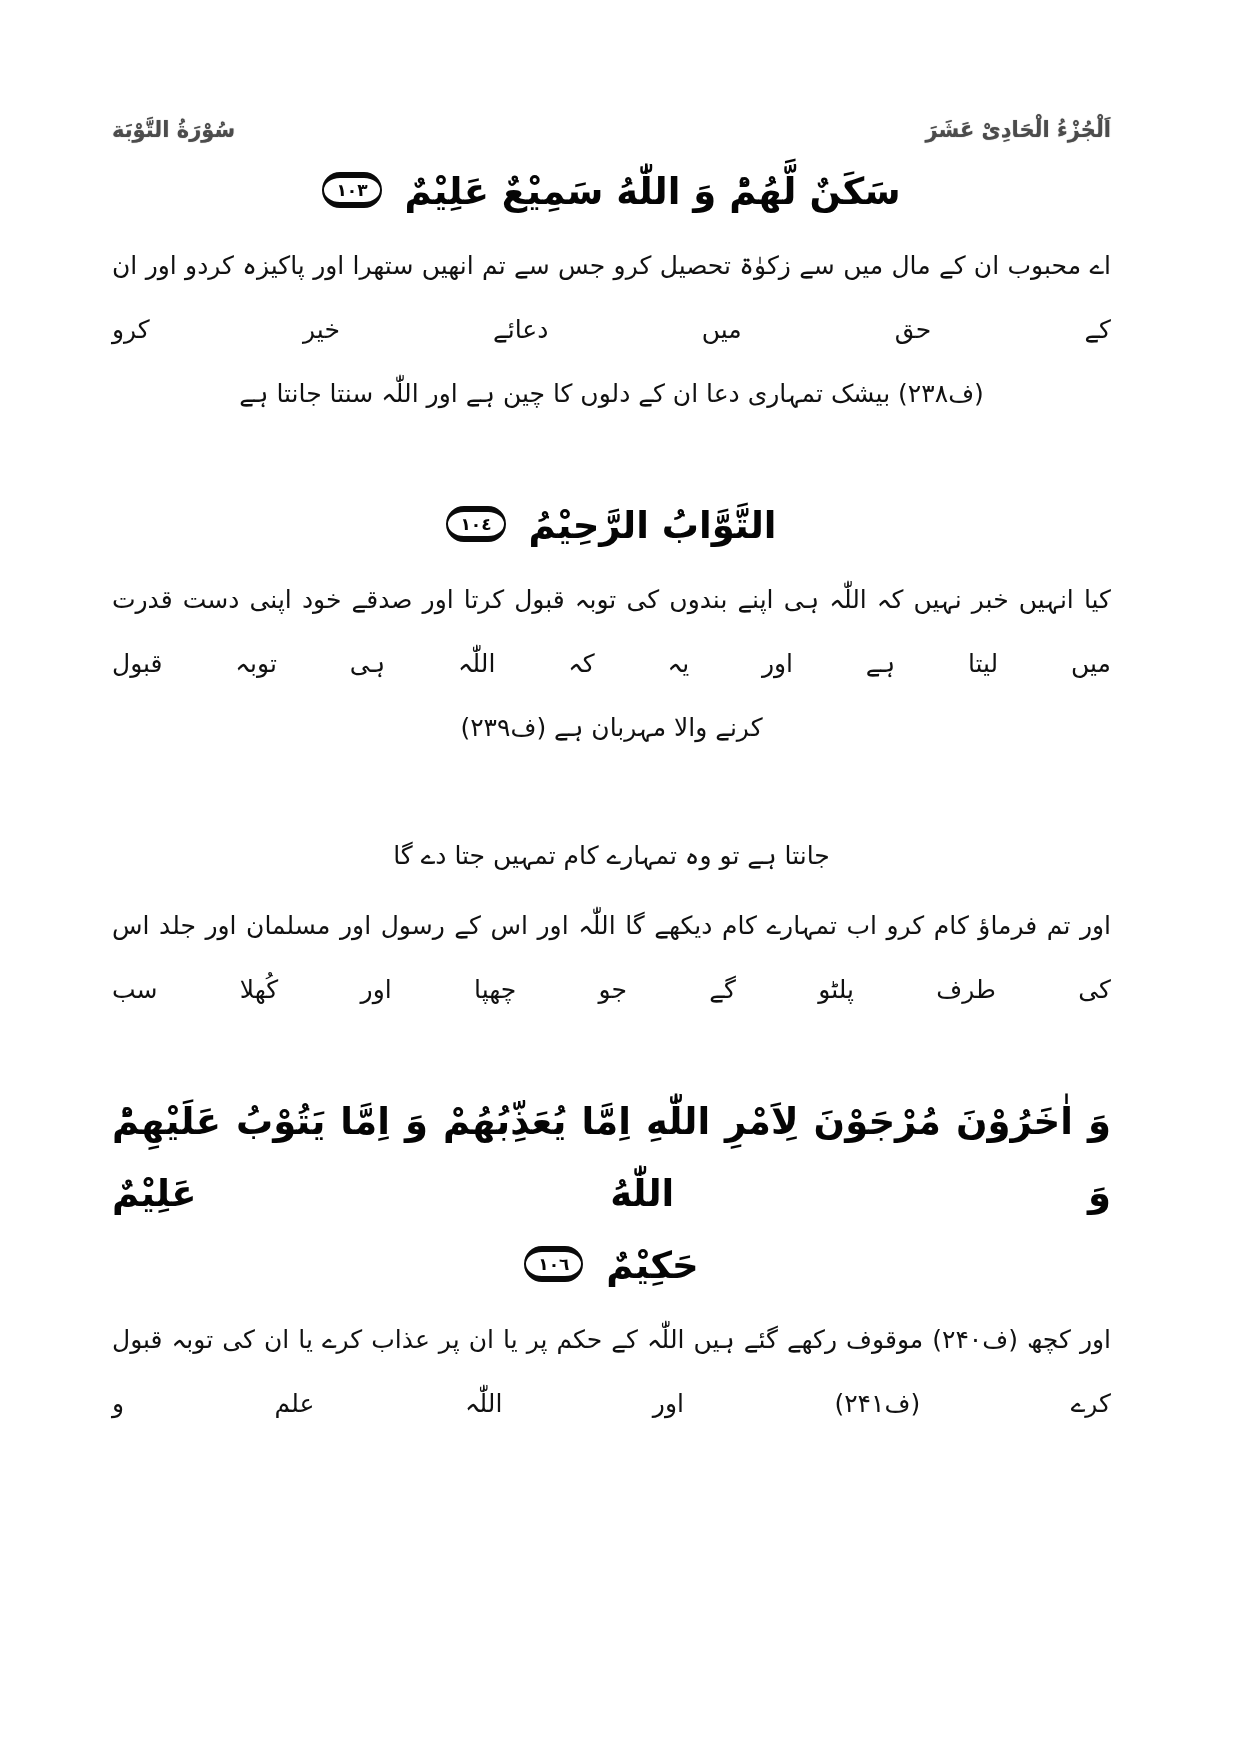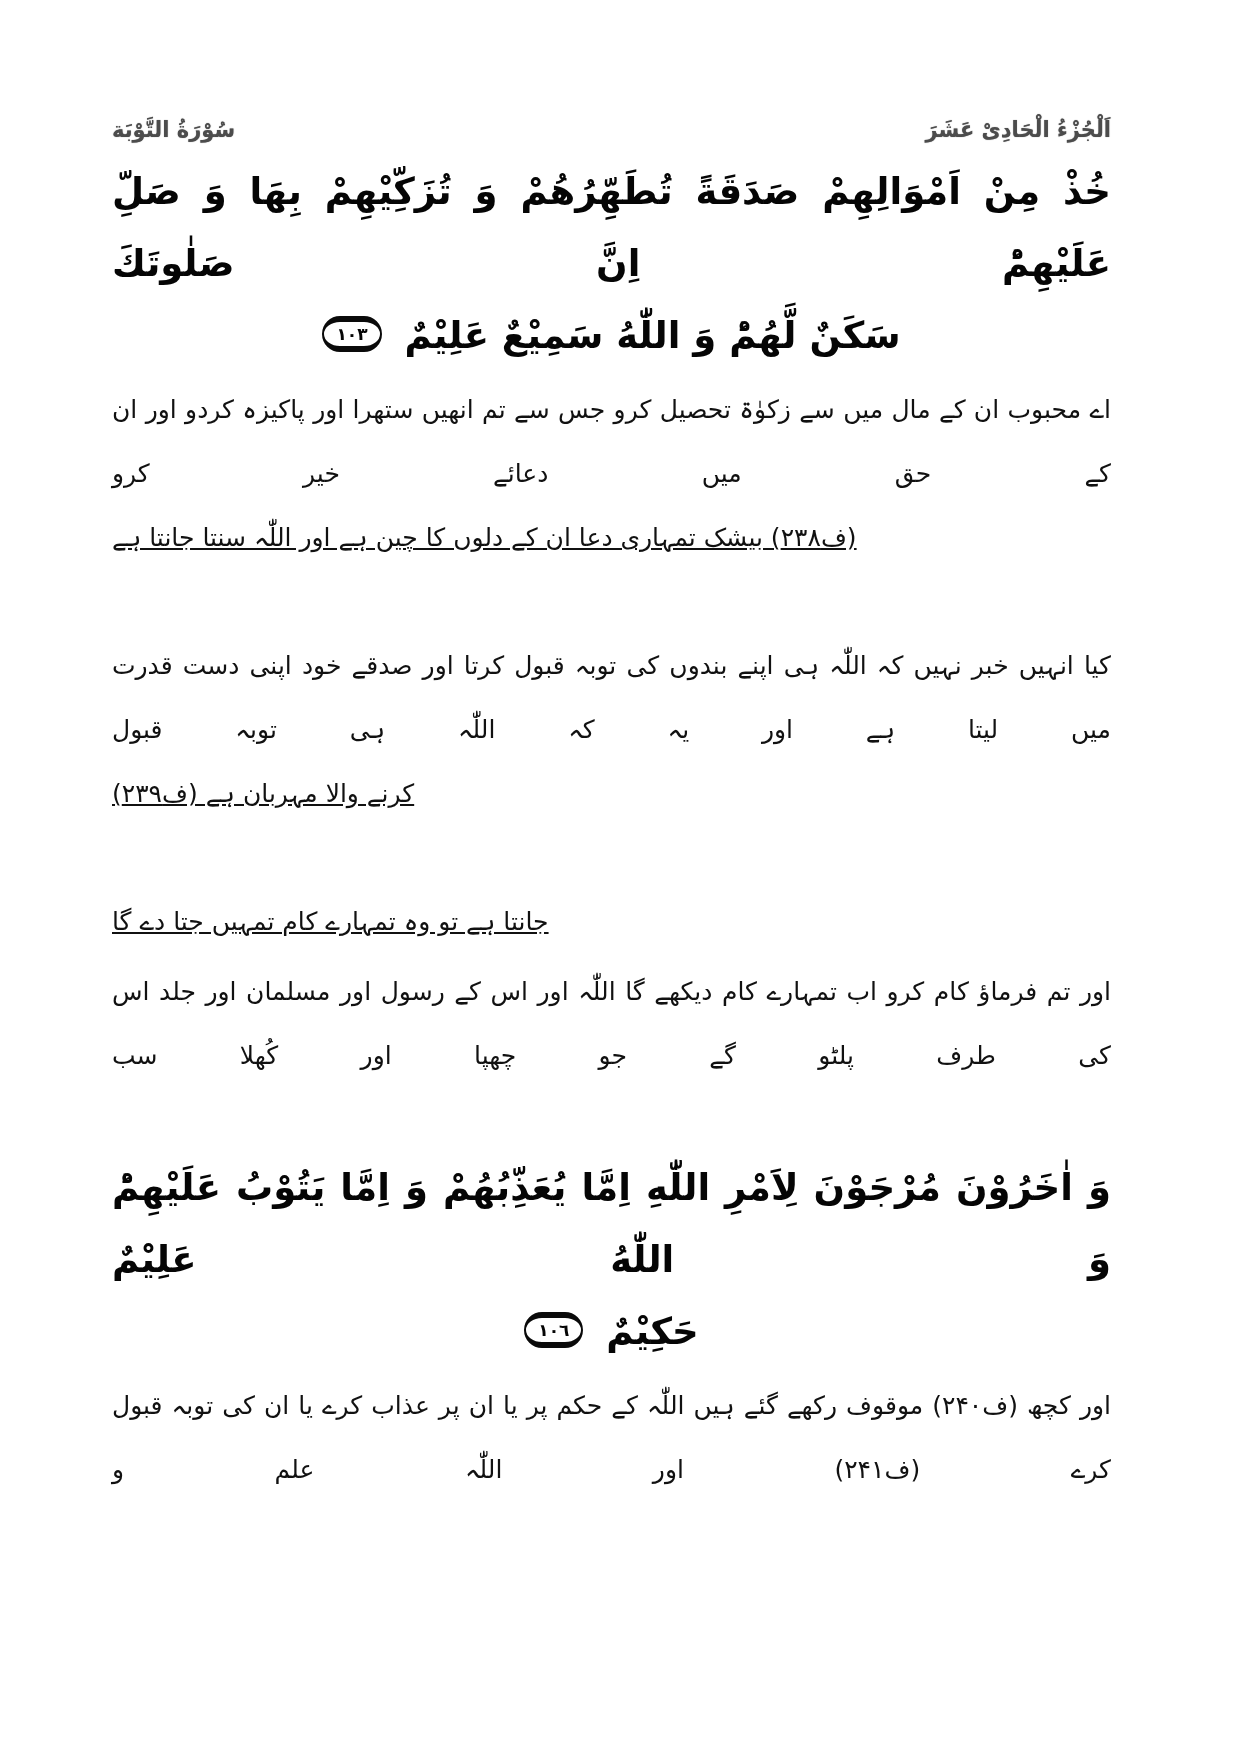--- a/index.html
+++ b/index.html
@@ -50,21 +50,21 @@
     font-weight: 400;
     color: #111111;
     line-height: 64px;
     margin-top: 6px;
     direction: rtl;
   }
   .urdu-justify {
     text-align: justify;
     text-align-last: justify;
   }
-  .urdu-center { text-align: left; margin-top: 0; text-decoration: underline; }
+  .urdu-center { text-align: center; margin-top: 0; }
   
   .verse-marker {
     display: inline-block;
     direction: rtl;
     font-size: 17px;
     font-weight: 700;
     line-height: 22px;
     padding: 1px 12px;
     border: 2px solid #0a0a0a;
     border-top: 6px solid #0a0a0a;
@@ -79,30 +79,33 @@
 <body>
 
 <div class="page">
 
   <div class="page-header">
     <span class="calligraphy">اَلْجُزْءُ الْحَادِیْ عَشَرَ</span>
     <span class="calligraphy">سُوْرَةُ التَّوْبَة</span>
   </div>
 
   <section class="verse-block">
-    <div class="arabic-line arabic-justify">خُذْ مِنْ اَمْوَالِهِمْ صَدَقَةً تُطَهِّرُهُمْ وَ تُزَكِّیْهِمْ بِهَا وَ صَلِّ عَلَیْهِمْؕ اِنَّ صَلٰوتَكَ</div>
     <div class="arabic-line arabic-center">
       <span>سَكَنٌ لَّهُمْؕ وَ اللّٰهُ سَمِیْعٌ عَلِیْمٌ</span>
       <span class="verse-marker">١٠٣</span>
     </div>
     <div class="urdu-line urdu-justify">اے محبوب ان کے مال میں سے زکوٰۃ تحصیل کرو جس سے تم انھیں ستھرا اور پاکیزہ کردو اور ان کے حق میں دعائے خیر کرو</div>
     <div class="urdu-line urdu-center">(ف۲۳۸) بیشک تمہاری دعا ان کے دلوں کا چین ہے اور اللّٰہ سنتا جانتا ہے</div>
   </section>
 
   <section class="verse-block">
+    <div class="arabic-line arabic-center">
+      <span>التَّوَّابُ الرَّحِیْمُ</span>
+      <span class="verse-marker">١٠٤</span>
+    </div>
     <div class="urdu-line urdu-justify">کیا انہیں خبر نہیں کہ اللّٰہ ہی اپنے بندوں کی توبہ قبول کرتا اور صدقے خود اپنی دست قدرت میں لیتا ہے اور یہ کہ اللّٰہ ہی توبہ قبول</div>
     <div class="urdu-line urdu-center">کرنے والا مہربان ہے (ف۲۳۹)</div>
   </section>
 
   <section class="verse-block">
     <div class="urdu-line urdu-center">جانتا ہے تو وہ تمہارے کام تمہیں جتا دے گا</div>
     <div class="urdu-line urdu-justify">اور تم فرماؤ کام کرو اب تمہارے کام دیکھے گا اللّٰہ اور اس کے رسول اور مسلمان اور جلد اس کی طرف پلٹو گے جو چھپا اور کُھلا سب</div>
   </section>
 
   <section class="verse-block">

